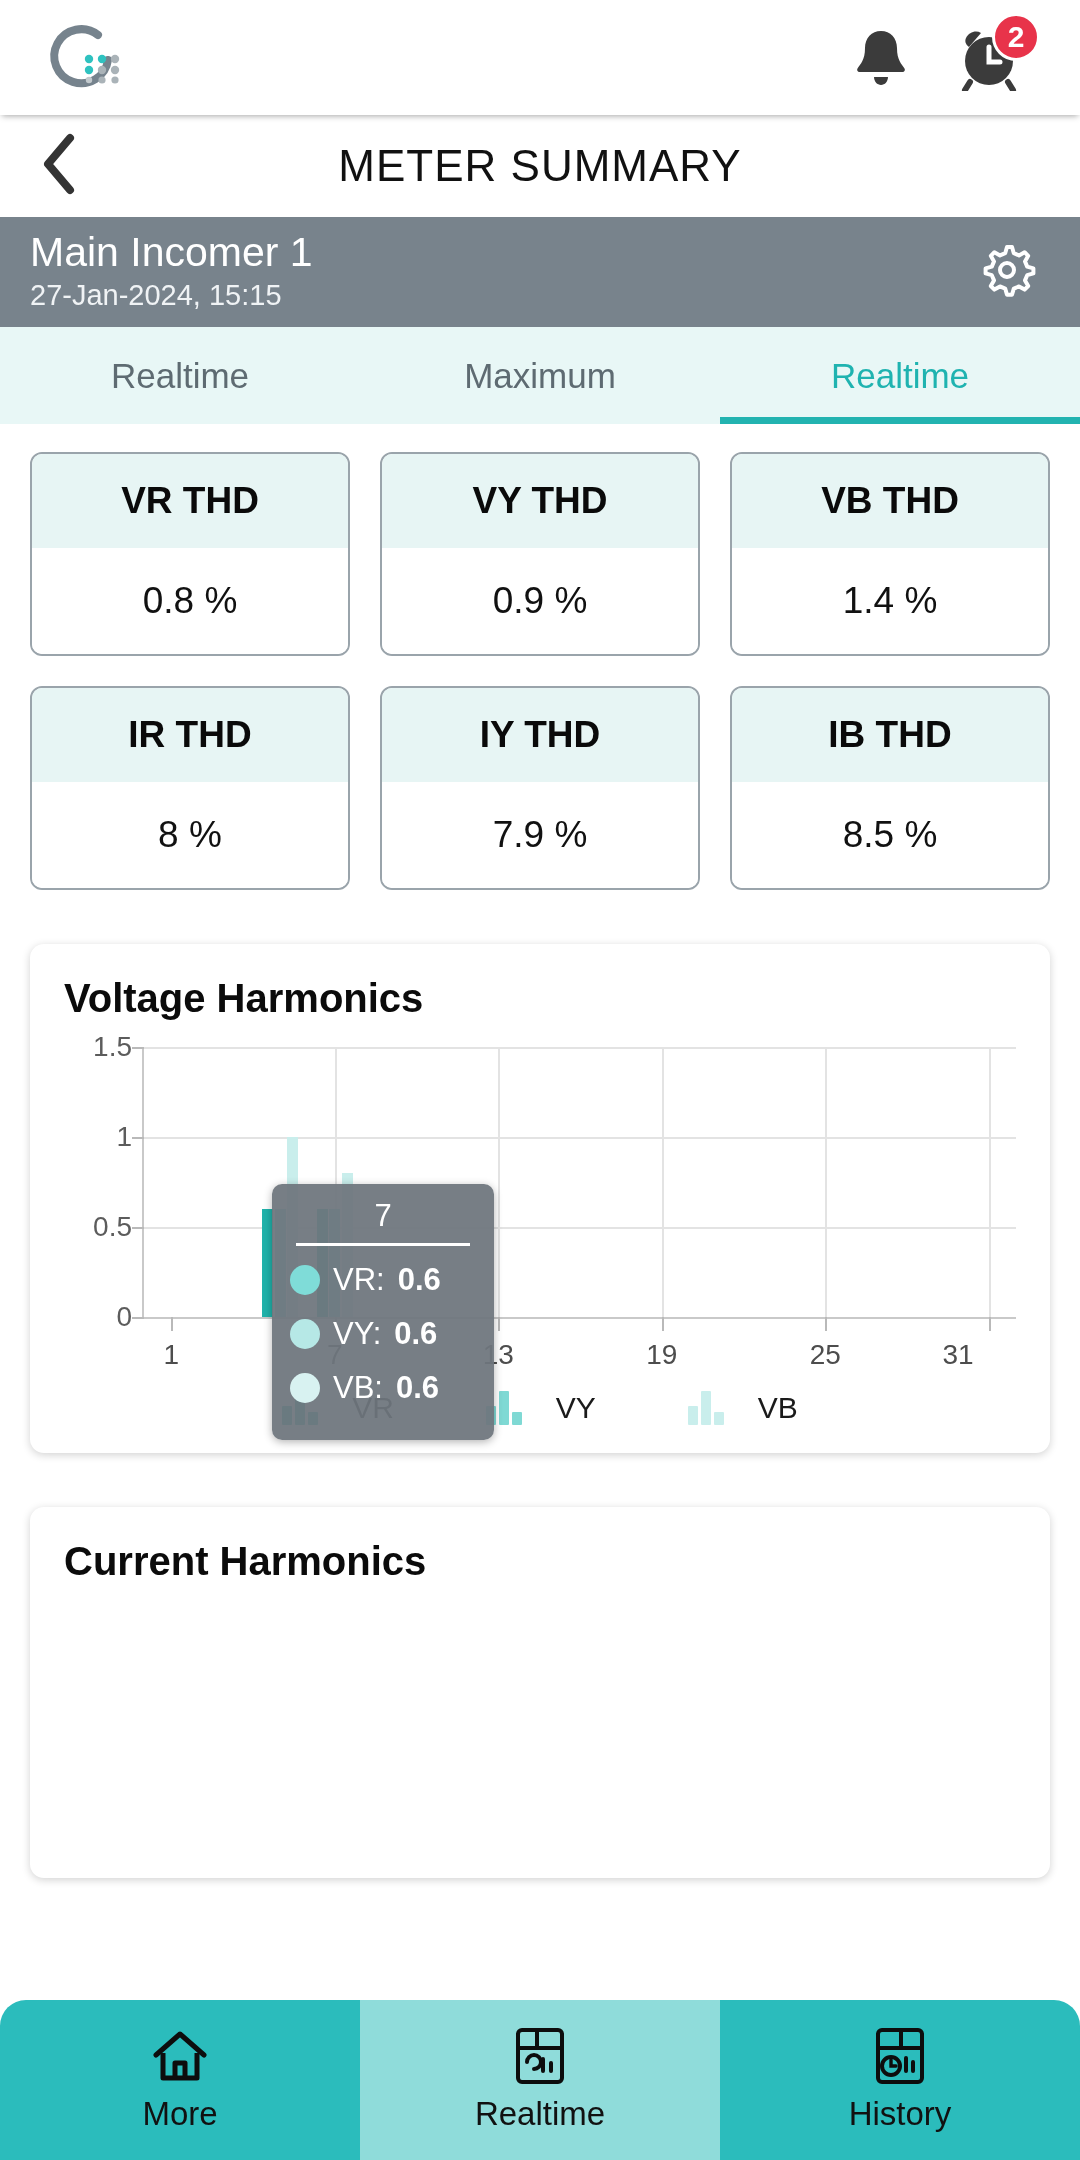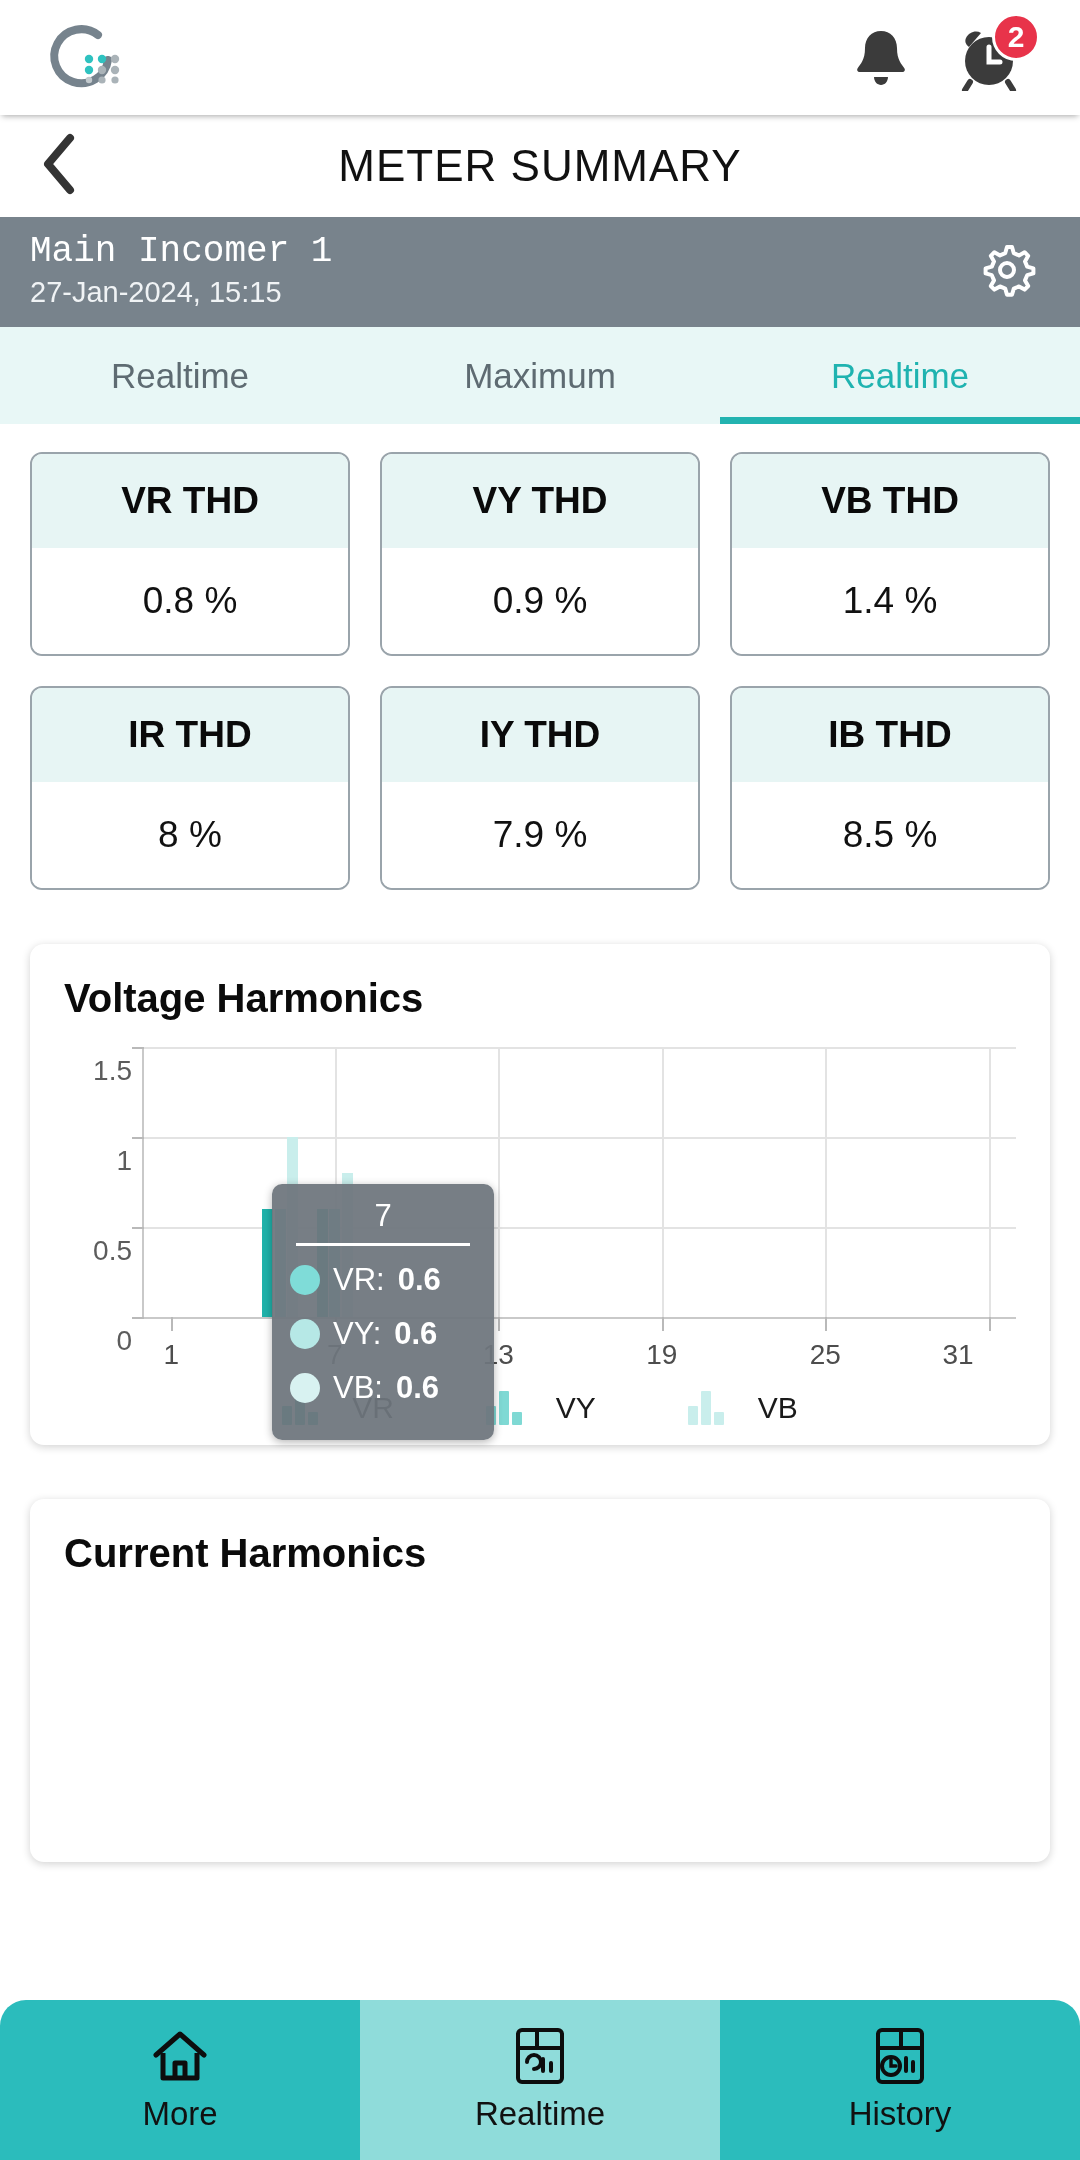--- a/index.html
+++ b/index.html
@@ -73,24 +73,23 @@
   .meterbar {
     height: 110px;
     background: #78838c;
     display: flex;
     align-items: center;
     padding: 0 38px 0 30px;
   }
   .meterbar-text { flex: 1 1 auto; }
   .meter-name {
     color: #ffffff;
-    font-size: 36px;
+    font-size: 41px;
     line-height: 1.05;
     font-weight: 400;
-    font-family: Liberation Mono, monospace;
   }
   .meter-date {
     color: #f0f3f5;
     font-size: 29px;
     line-height: 1.25;
     margin-top: 3px;
   }
   .gear-btn { width: 70px; height: 70px; display:flex; align-items:center; justify-content:center;}
 
   
@@ -162,21 +161,21 @@
     color: #111111;
     background: #ffffff;
   }
 
   
   .chart-card {
     margin: 54px 30px 0 30px;
     background: #ffffff;
     border-radius: 14px;
     box-shadow: 0 2px 9px rgba(0,0,0,0.18);
-    padding: 32px 34px 20px 34px;
+    padding: 32px 34px 28px 34px;
     position: relative;
   }
   .chart-title {
     font-size: 40px;
     font-weight: 700;
     color: #0b0b0b;
     margin-bottom: 26px;
   }
   .plot {
     position: relative;
@@ -186,21 +185,20 @@
     border-bottom: 2px solid #c9c9c9;
   }
   .ytick {
     position: absolute;
     left: -78px;
     width: 66px;
     text-align: right;
     font-size: 28px;
     color: #5c5c5c;
     transform: translateY(-50%);
-    margin-top: 24px;
   }
   .ytick-dash {
     position: absolute;
     left: -12px;
     width: 12px;
     border-top: 2px solid #b9b9b9;
   }
   .gridline {
     position: absolute;
     left: 0; right: 0;

